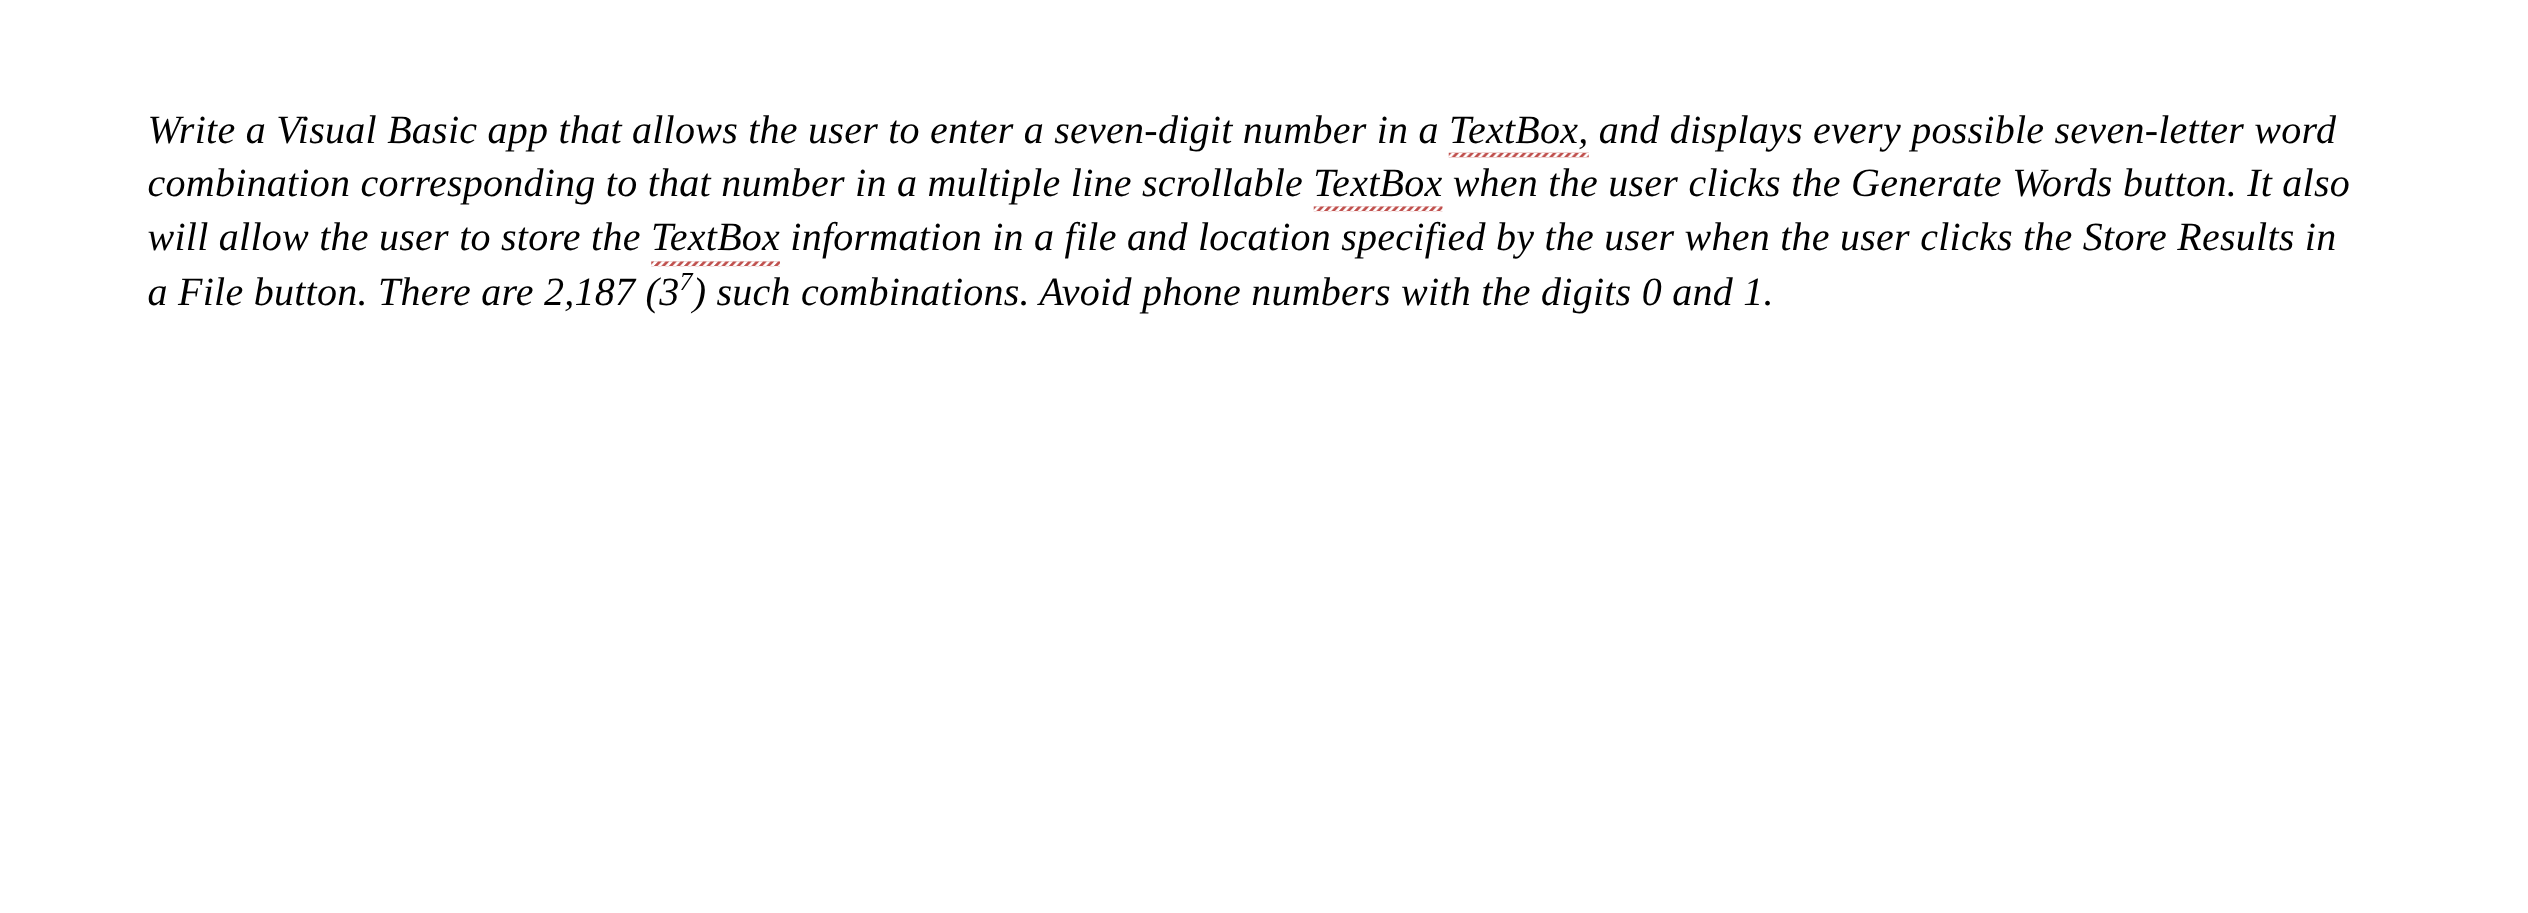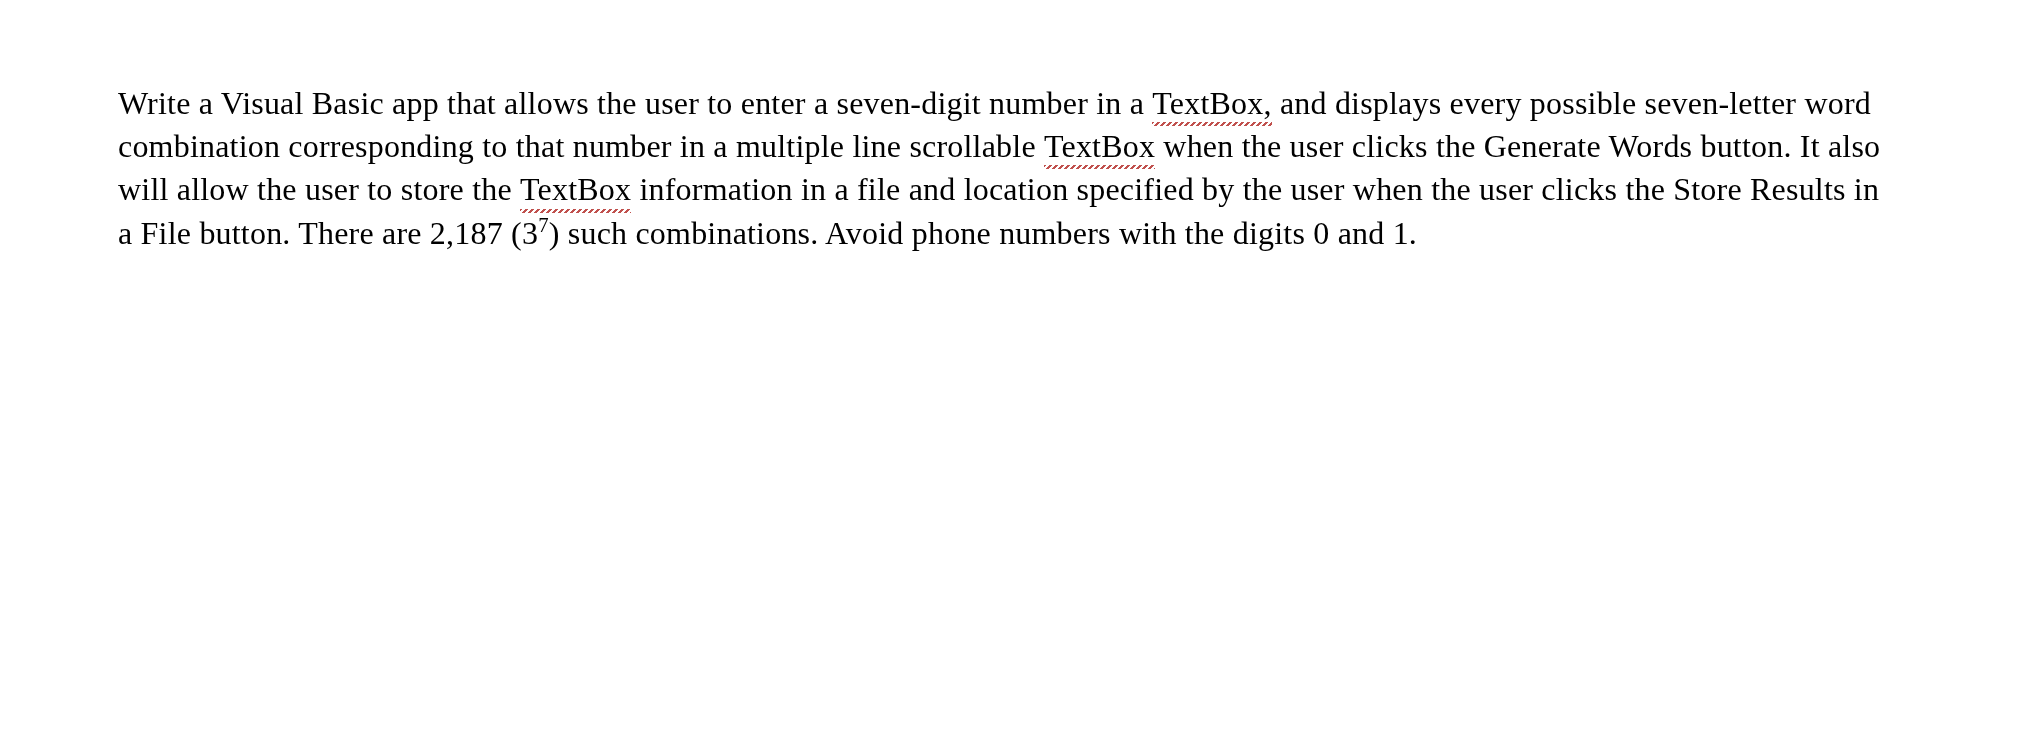--- a/index.html
+++ b/index.html
@@ -13,20 +13,21 @@
     }
     .page {
       padding: 50px 130px 0 118px;
       box-sizing: border-box;
     }
     .paragraph {
       font-size: 32px;
       line-height: 1.35;
       color: #000000;
       letter-spacing: 0.2px;
+      font-style: italic;
     }
     .squiggle {
       position: relative;
       display: inline-block;
     }
     .squiggle::after {
       content: "";
       position: absolute;
       left: 0;
       right: 0;

